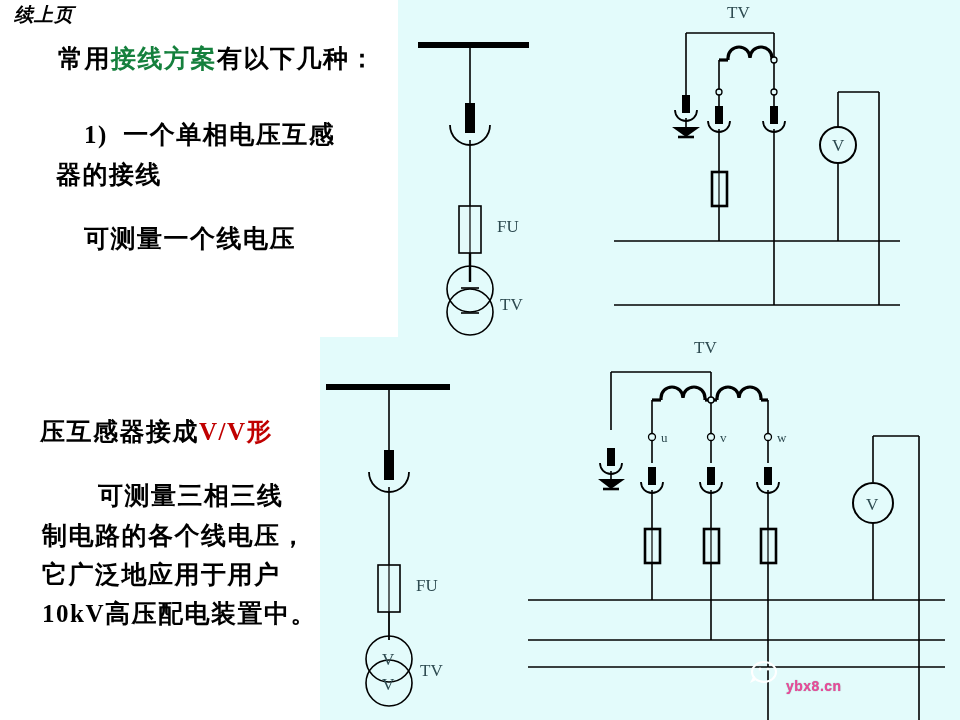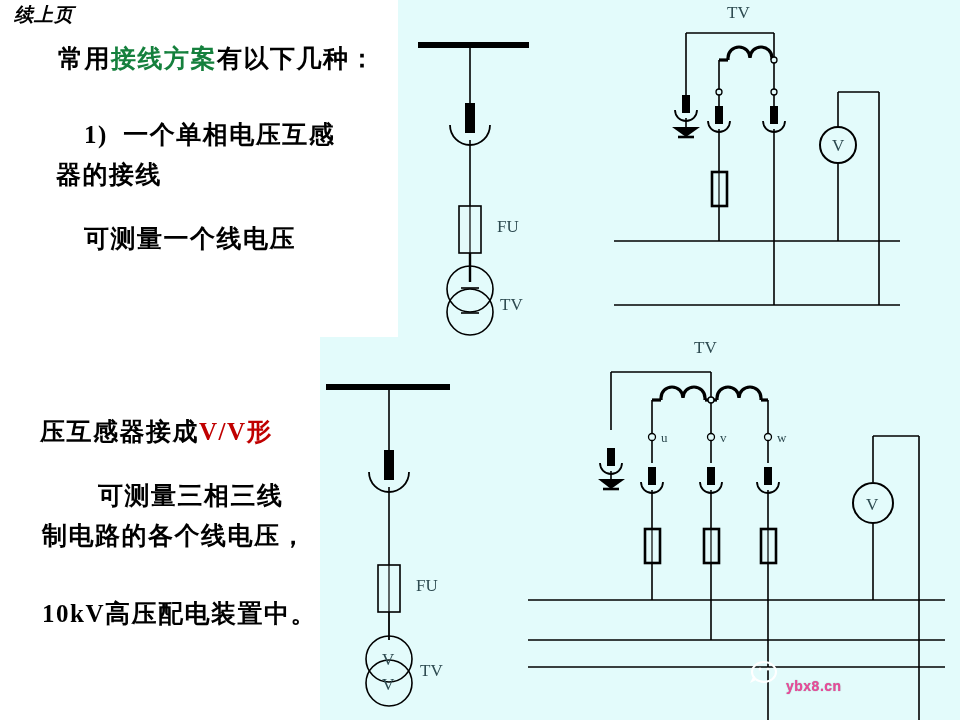--- a/index.html
+++ b/index.html
@@ -137,20 +137,21 @@
 
   <div class="txt body-line" id="head-line"><span>常用</span><span class="accent-blue">接线方案</span><span>有以下几种：</span></div>
 
   <div class="txt body-line" id="s1-l1">1)  一个单相电压互感</div>
   <div class="txt body-line" id="s1-l2">器的接线</div>
   <div class="txt body-line" id="s1-l3">可测量一个线电压</div>
 
   <div class="txt body-line" id="s2-l2"><span>压互感器接成</span><span class="accent-red">V/V形</span></div>
   <div class="txt body-line" id="s2-l4">制电路的各个线电压，</div>
   <div class="txt body-line" id="s2-l3">可测量三相三线</div>
+  <div class="txt body-line" id="s2-l5">它广泛地应用于用户</div>
   <div class="txt body-line" id="s2-l6">10kV高压配电装置中。</div>
 
   <svg id="wires" viewBox="0 0 960 720">
 
     <g>
 
       <line x1="418" y1="45" x2="529" y2="45" stroke="#000" stroke-width="6"></line>
 
       <line x1="470" y1="45" x2="470" y2="104" stroke="#000" stroke-width="1.6"></line>
 

